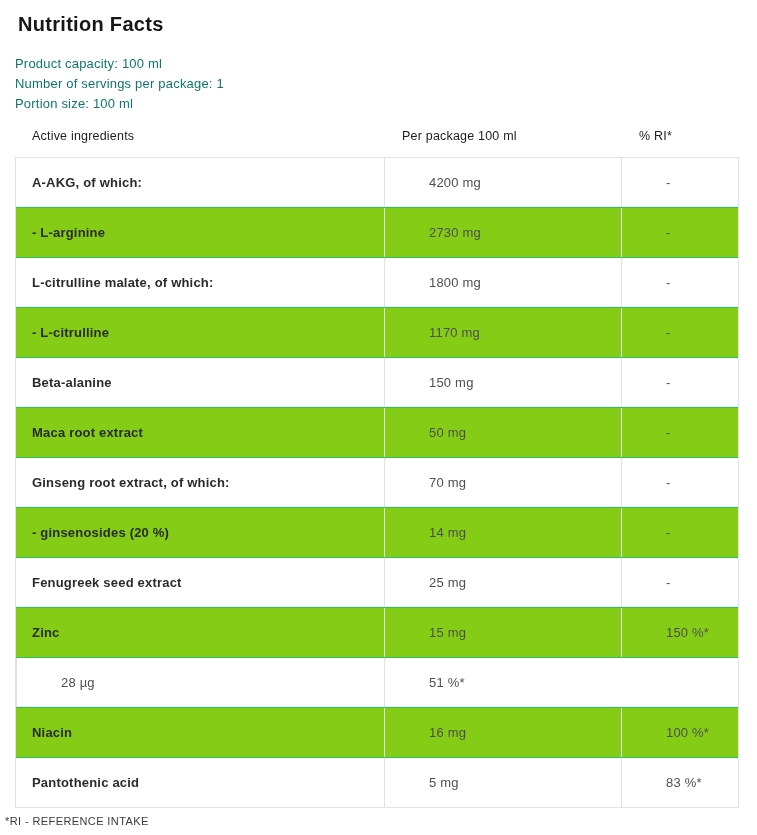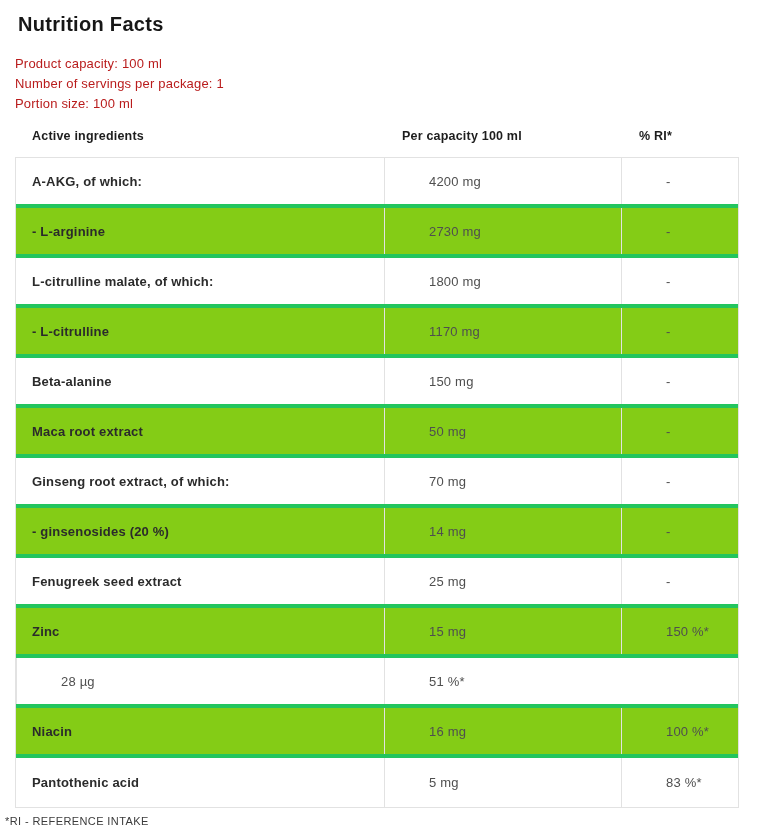--- a/index.html
+++ b/index.html
@@ -6,34 +6,34 @@
   html, body { background: #ffffff; }
   body { font-family: "Liberation Sans", sans-serif; color: #1f1f1f; }
   .page { width: 757px; height: 835px; overflow: hidden; background: #fff; }
   .content { padding-left: 15px; }
 
   .title {
     font-size: 20px; font-weight: 700; letter-spacing: .3px;
     color: #171717; margin-top: 12px; margin-left: 3px; line-height: 24px;
   }
 
-  .meta { margin-top: 18px; font-size: 13px; color: #b91c1c; }
+  .meta { margin-top: 18px; font-size: 13px; color: #0f766e; }
   .meta div { line-height: 20px; letter-spacing: .2px; }
 
   .thead {
     display: grid; grid-template-columns: 370px 237px 117px;
     margin-top: 10px; line-height: 24px;
-    font-weight: 700; font-size: 12.5px; color: #1d1d1d; letter-spacing: .2px;
+    font-weight: 400; font-size: 12.5px; color: #1d1d1d; letter-spacing: .2px;
   }
   .thead .hcell { padding-left: 17px; }
 
   .tbody { margin-top: 9px; width: 724px; border: 1px solid #e2e2e2; }
   .row {
     display: grid; grid-template-columns: 368px 237px 117px;
-    height: 50px; border-bottom: 4px solid #22c55e; align-items: stretch;
+    height: 50px; border-bottom: 1px solid #22c55e; align-items: stretch;
     background: #ffffff;
   }
   .row:last-child { border-bottom: none; height: 49px; }
   .row.alt { background: #84cc16; }
   .cell {
     font-size: 13px; padding-left: 16px;
     display: flex; align-items: center;
   }
   .cell.c1 { font-weight: 600; color: #2b2b2b; letter-spacing: .2px; }
   .cell.c2, .cell.c3 { color: #4f4f4f; border-left: 1px solid #e2e2e2; letter-spacing: .2px; padding-left: 44px; }
@@ -52,21 +52,21 @@
     <h1 class="title">Nutrition Facts</h1>
 
     <div class="meta">
       <div>Product capacity: 100 ml</div>
       <div>Number of servings per package: 1</div>
       <div>Portion size: 100 ml</div>
     </div>
 
     <div class="thead">
       <div class="hcell">Active ingredients</div>
-      <div class="hcell">Per capacity 100 ml</div>
+      <div class="hcell">Per package 100 ml</div>
       <div class="hcell">% RI*</div>
     </div>
 
     <div class="tbody">
   <div class="row">
     <div class="cell c1">A-AKG, of which:</div>
     <div class="cell c2">4200 mg</div>
     <div class="cell c3">-</div>
   </div>
 

